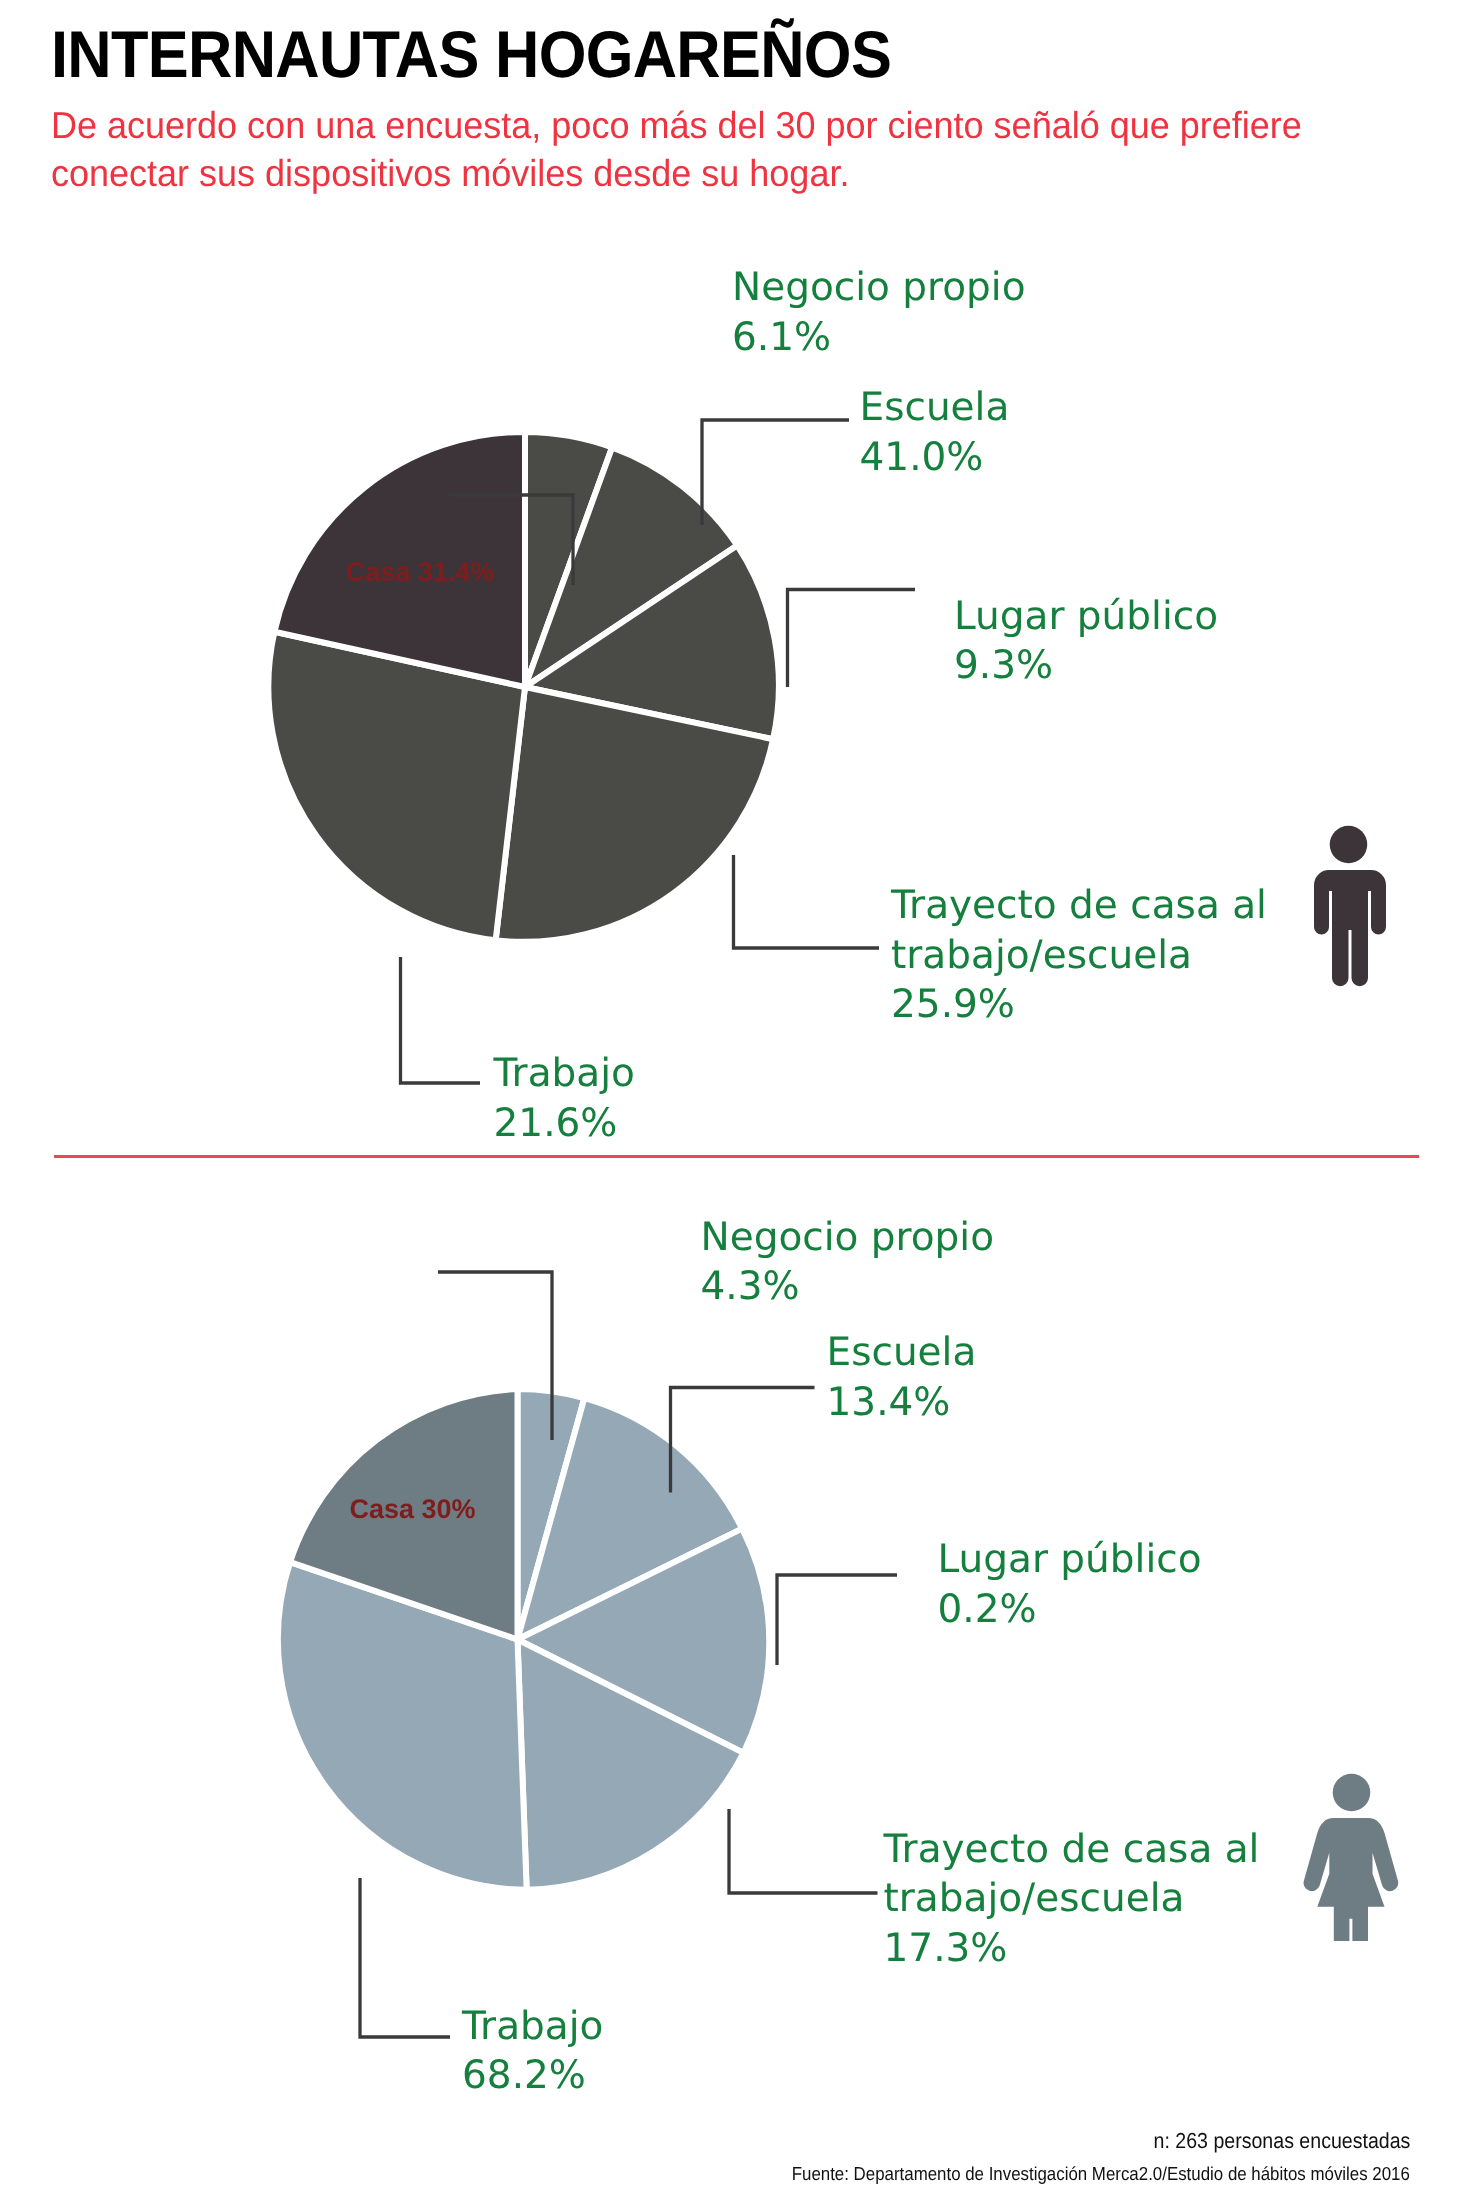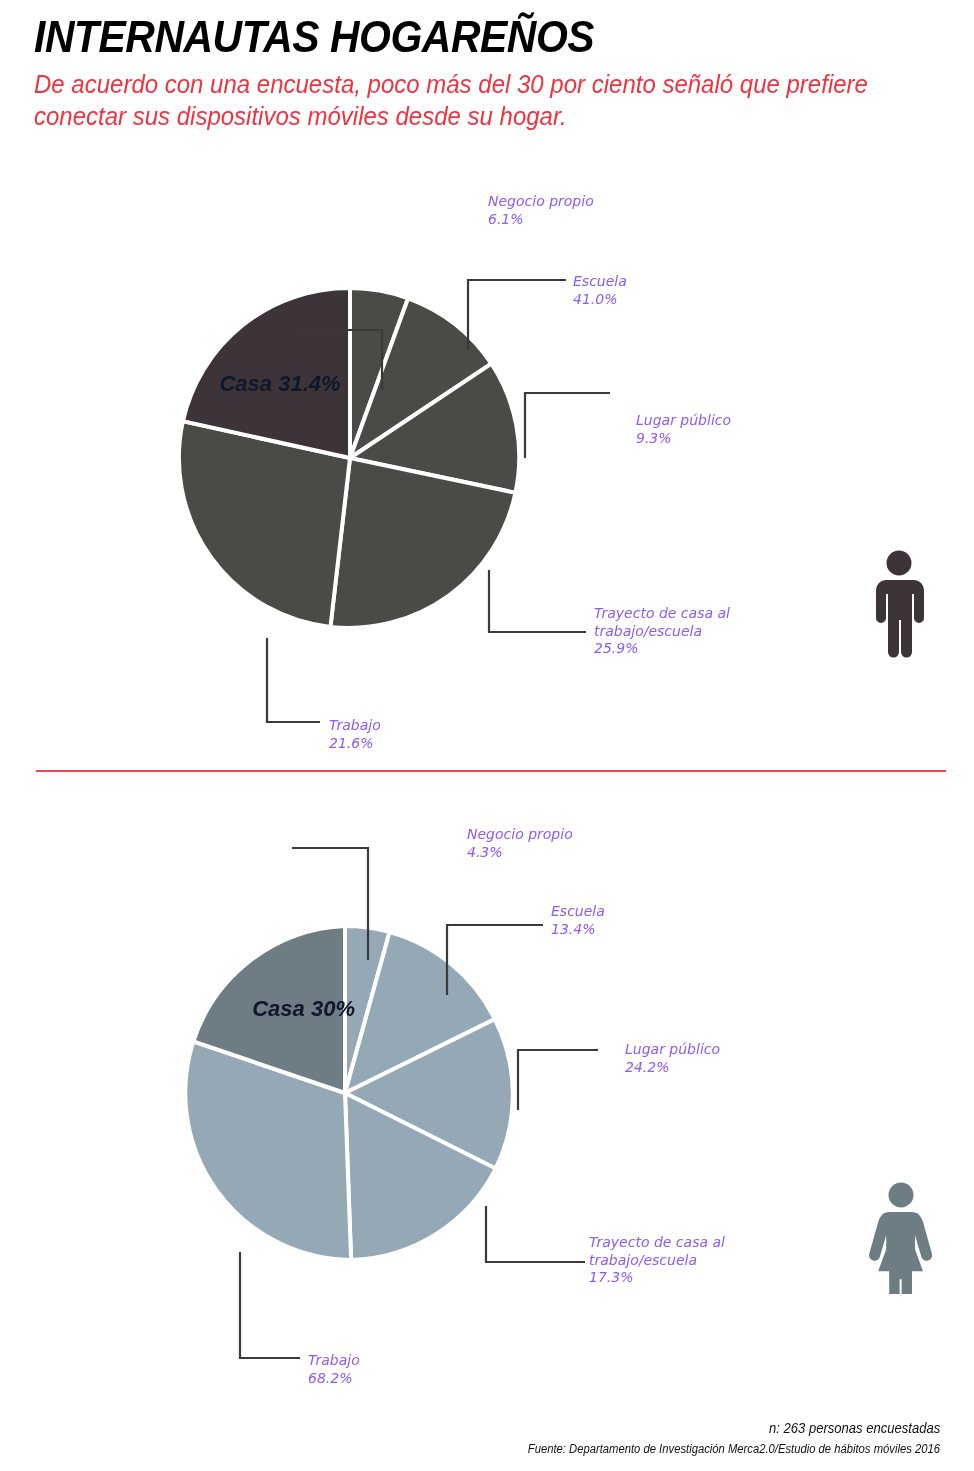--- a/index.html
+++ b/index.html
@@ -1,21 +1,21 @@
 <!DOCTYPE html>
 <html><head>
 <meta charset="utf-8">
 <style>
   html,body{margin:0;padding:0;}
   body{
     width:974px;height:1471px;background:#ffffff;
     font-family:"DejaVu Sans","Liberation Sans",sans-serif;
     overflow:hidden;position:relative;
   }
-  .page{position:relative;width:876px;height:1471px;font-style:italic;}
+  .page{position:relative;width:876px;height:1471px;}
 
   
   .header{position:absolute;left:34px;top:14px;width:920px;}
   .title{
     font-family:"Liberation Sans","DejaVu Sans",sans-serif;
     font-size:44px;font-weight:bold;color:#000000;
     letter-spacing:-0.5px;line-height:1.05;
     transform:scaleX(0.93);transform-origin:left center;
     margin:0 0 8px 0;white-space:nowrap;
   }
@@ -35,31 +35,30 @@
   
   .chart-block{position:absolute;left:0;width:974px;}
   .chart-block.one{top:170px;height:600px;}
   .chart-block.two{top:800px;height:595px;}
   .chart-svg{position:absolute;left:0;top:0;}
 
   
   .lbl{
     position:absolute;
     font-family:"DejaVu Sans","Liberation Sans",sans-serif;
-    font-size:14px;color:#8b5cf6;line-height:1.26;
+    font-size:26px;color:#15803d;line-height:1.26;
     white-space:nowrap;
-    margin-top:17px;
   }
   .lbl.right{text-align:left;}
   .lbl .ln{display:block;}
 
   .slice-label{
-    position:absolute;color:#0f172a;text-align:center;
-    font-family:"Liberation Sans","DejaVu Sans",sans-serif;
-    font-weight:bold;font-size:22px;line-height:1.28;white-space:nowrap;
+    position:absolute;color:#7f1d1d;text-align:center;
+    font-family:"Liberation Sans","DejaVu Sans",sans-serif;
+    font-weight:bold;font-size:18px;line-height:1.28;white-space:nowrap;
   }
 
   
   .person{position:absolute;}
 
   
   .footer{position:absolute;left:0;top:1400px;width:974px;height:71px;}
   .logo{position:absolute;left:36px;top:14px;}
   .logo-main{
     font-family:"Liberation Sans","DejaVu Sans",sans-serif;
@@ -183,38 +182,38 @@
 
       <g stroke="#3a3a3a" stroke-width="2.2" fill="none">
         <path d="M368 160 L368 48 L292 48"></path>
         <path d="M447 195 L447 125 L543 125"></path>
         <path d="M518 310 L518 250 L598 250"></path>
         <path d="M486 406 L486 462 L585 462"></path>
         <path d="M240 452 L240 558 L300 558"></path>
       </g>
     </svg>
 
-    <div class="slice-label" style="left:195px;top:195px;width:160px;text-align:right;">
+    <div class="slice-label" style="left:195px;top:195px;width:160px;">
       <span class="ln">Casa</span>
       <span class="ln">30%</span>
     </div>
 
     <div class="lbl right" style="left:467px;top:9px;">
       <span class="ln">Negocio propio</span>
       <span class="ln">4.3%</span>
     </div>
 
     <div class="lbl right" style="left:551px;top:86px;">
       <span class="ln">Escuela</span>
       <span class="ln">13.4%</span>
     </div>
 
     <div class="lbl right" style="left:625px;top:224px;">
       <span class="ln">Lugar público</span>
-      <span class="ln">24.2%</span>
+      <span class="ln">0.2%</span>
     </div>
 
     <div class="lbl right" style="left:589px;top:417px;">
       <span class="ln">Trayecto de casa al</span>
       <span class="ln">trabajo/escuela</span>
       <span class="ln">17.3%</span>
     </div>
 
     <div class="lbl right" style="left:308px;top:535px;">
       <span class="ln">Trabajo</span>

